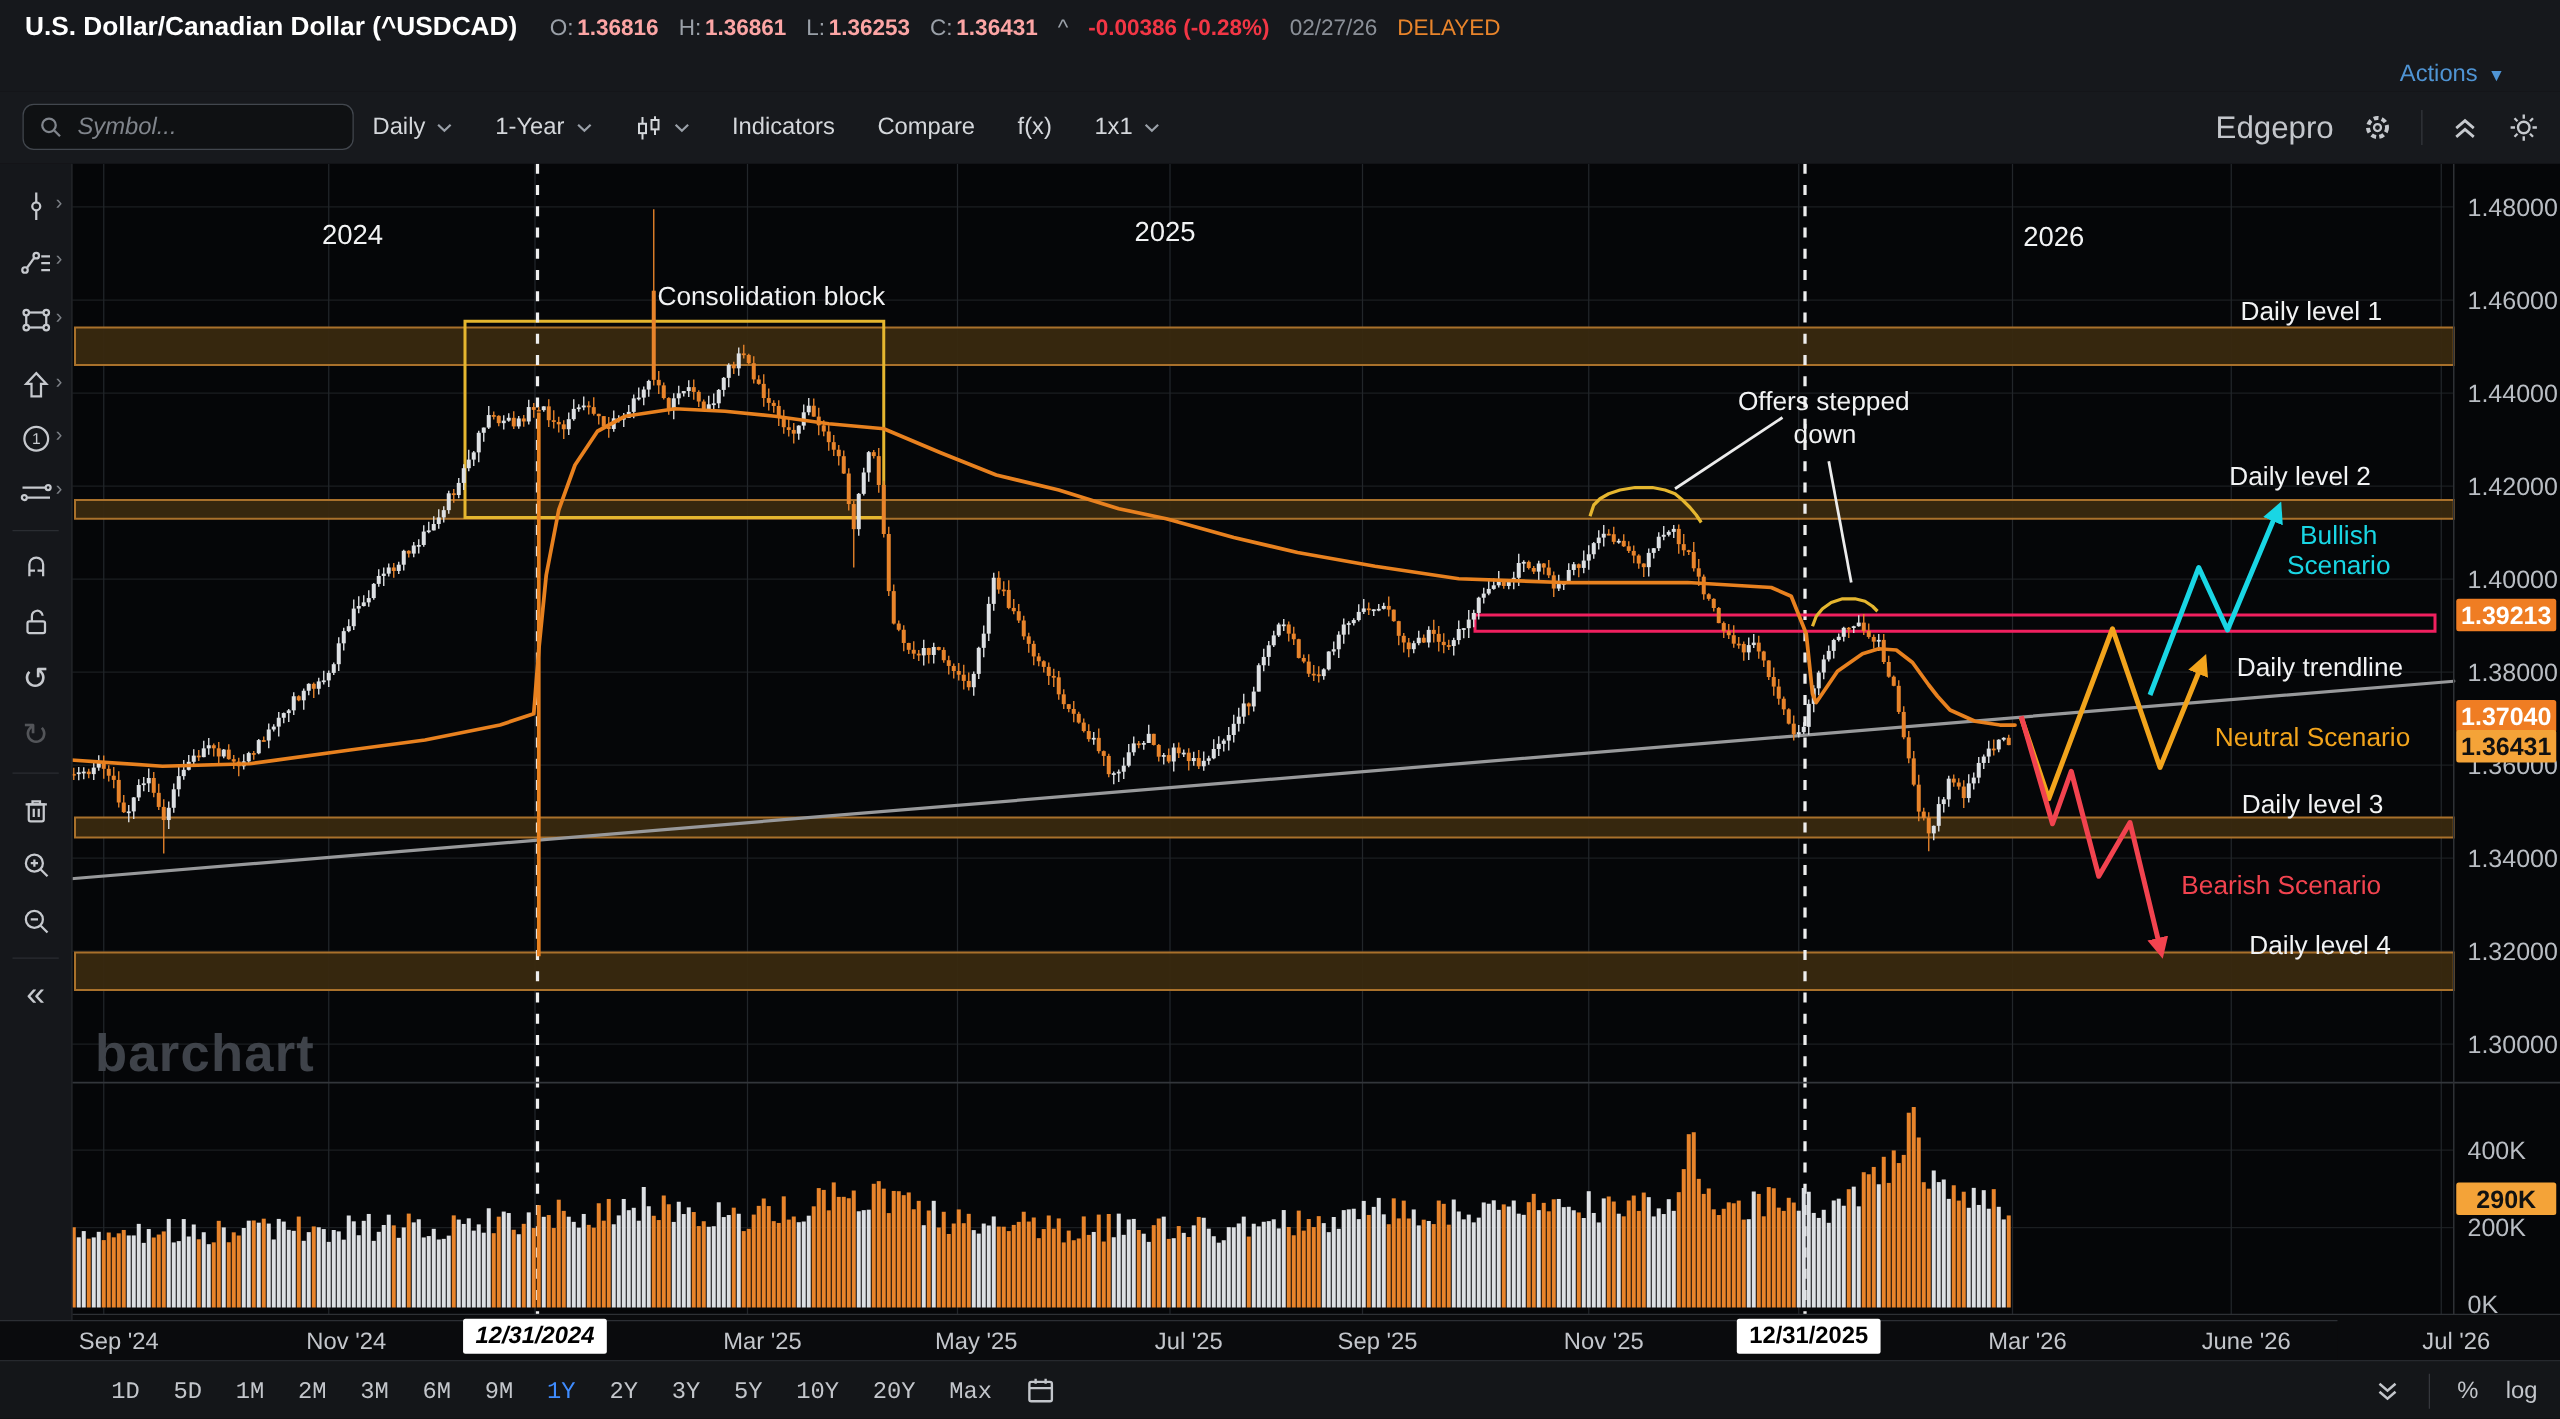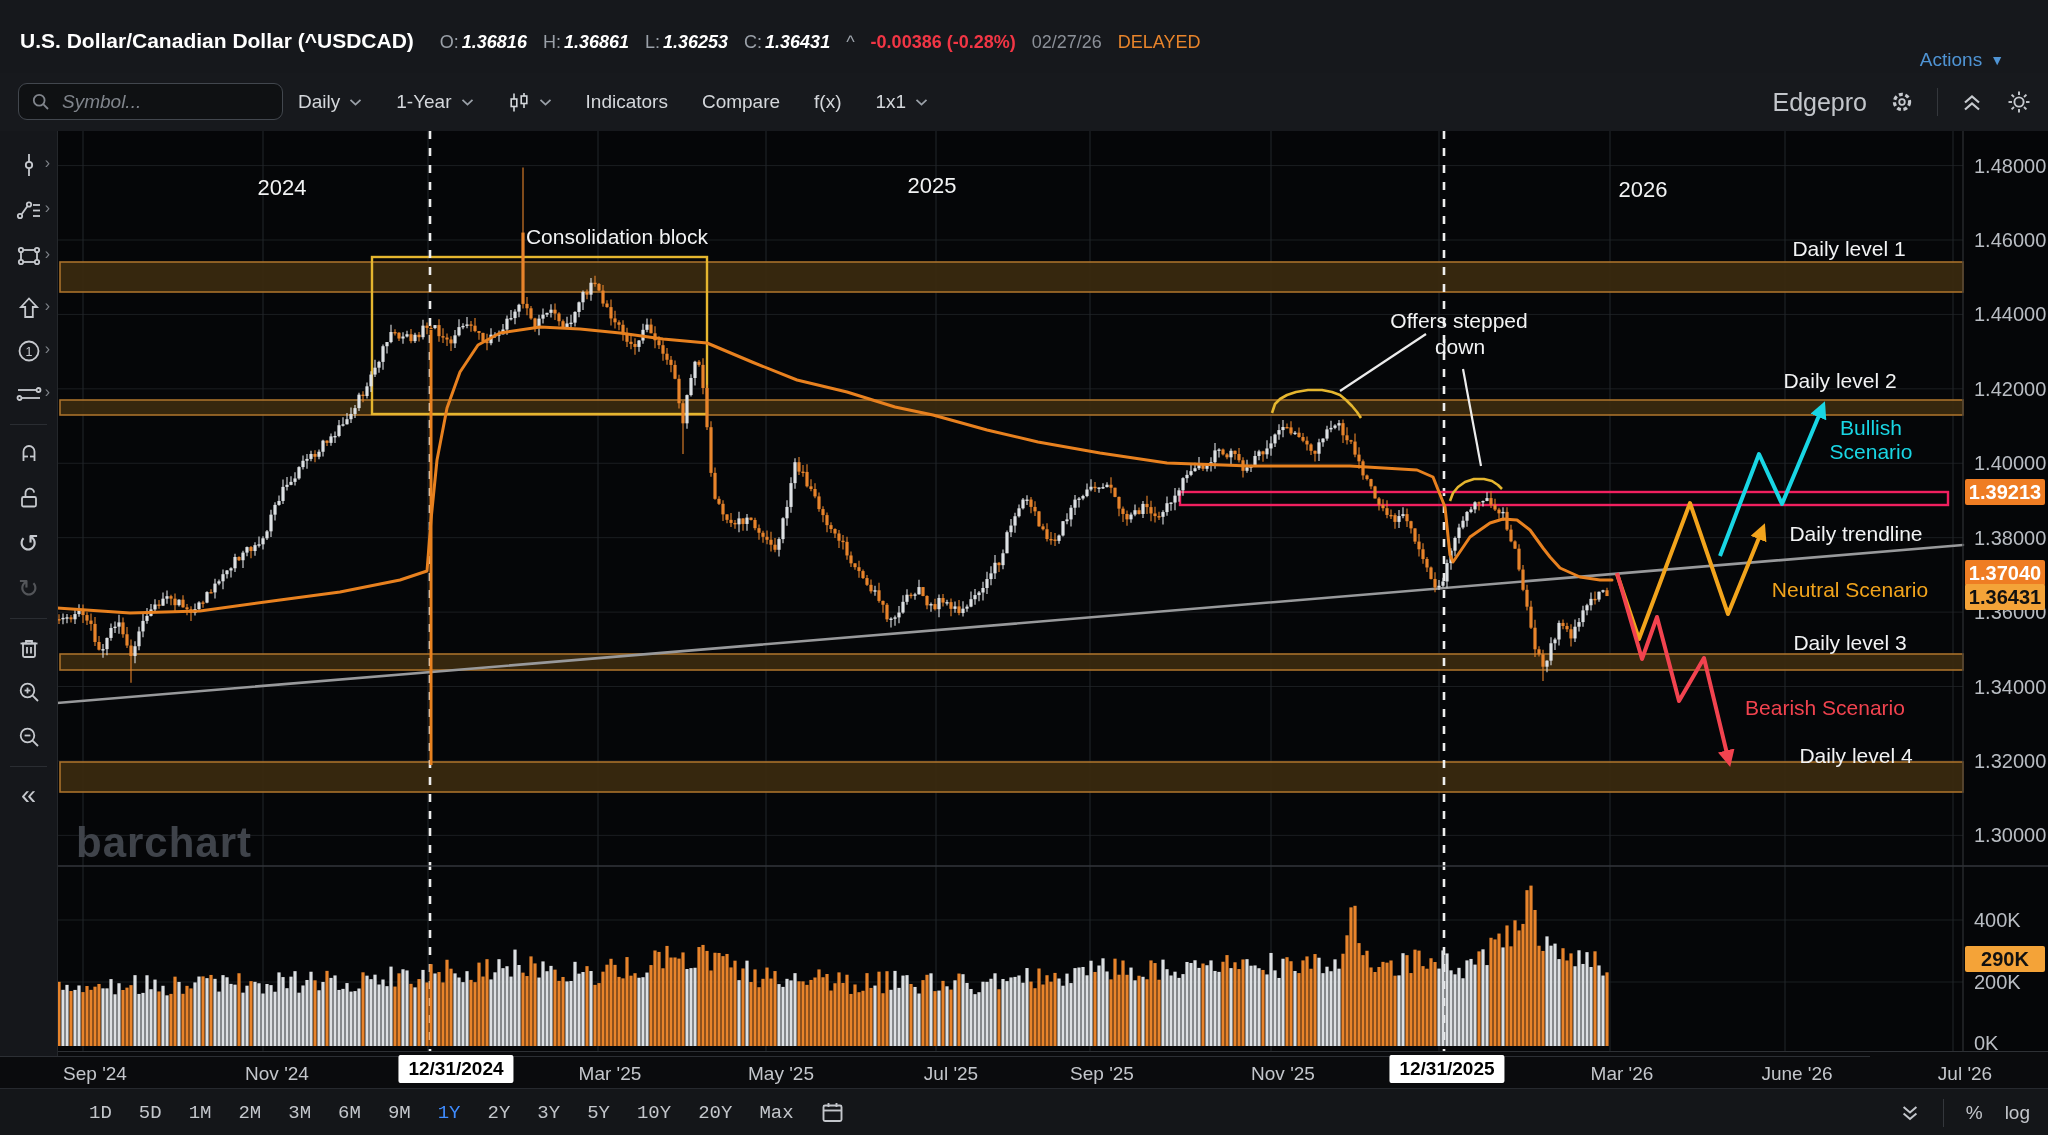--- a/index.html
+++ b/index.html
@@ -2,26 +2,26 @@
 <html><head>
 <meta charset="utf-8">
 <style>
   html,body{margin:0;padding:0;background:#0a0b0d;}
   body{width:2048px;height:1135px;position:relative;overflow:hidden;
        font-family:"Liberation Sans",sans-serif;color:#d4d7db;}
   #app{position:absolute;inset:0;}
 
   
   .header{position:absolute;left:0;top:0;width:2048px;height:73px;background:#16181c;}
-  .hleft{position:absolute;left:20px;top:29px;display:flex;align-items:baseline;gap:26px;white-space:nowrap;}
+  .hleft{position:absolute;left:20px;top:10px;display:flex;align-items:baseline;gap:26px;white-space:nowrap;}
   .title{font-size:21px;font-weight:bold;color:#ffffff;}
   .ohlc{display:flex;gap:16px;align-items:baseline;font-size:18px;}
   .ohlc .pair{display:flex;gap:3px;}
   .lab{color:#9aa0a8;}
-  .val{color:#ffffff;font-weight:bold;font-style:italic;}
+  .val{color:#fca5a5;font-weight:bold;}
   .caret{color:#9aa0a8;}
   .chg{color:#f23645;font-weight:bold;}
   .sdate{color:#8b9098;}
   .delayed{color:#e8842b;}
   .actions{position:absolute;right:44px;top:49px;color:#4f94d4;font-size:19px;display:flex;gap:8px;align-items:center;cursor:pointer;}
 
   
   .toolbar{position:absolute;left:0;top:73px;width:2048px;height:58px;background:#17191d;border-bottom:1px solid #0d0e10;}
   .searchbox{position:absolute;left:18px;top:10px;width:265px;height:37px;border:1.5px solid #42474e;border-radius:9px;
              background:#0f1113;display:flex;align-items:center;gap:9px;padding:0 12px;box-sizing:border-box;}
@@ -1604,21 +1604,21 @@
       <span class="dlabel" style="left: 95px;">Sep '24</span>
       <span class="dlabel" style="left: 277px;">Nov '24</span>
       <span class="dlabel" style="left: 610px;">Mar '25</span>
       <span class="dlabel" style="left: 781px;">May '25</span>
       <span class="dlabel" style="left: 951px;">Jul '25</span>
       <span class="dlabel" style="left: 1102px;">Sep '25</span>
       <span class="dlabel" style="left: 1283px;">Nov '25</span>
       <span class="dlabel" style="left: 1622px;">Mar '26</span>
       <span class="dlabel" style="left: 1797px;">June '26</span>
       <span class="dlabel" style="left: 1965px;">Jul '26</span>
-      <span class="dbadge" style="left: 456px;">12/31/2024</span>
+      <span class="dbadge" style="left: 428px; font-style: italic;">12/31/2024</span>
       <span class="dbadge" style="left: 1447px;">12/31/2025</span>
     </div>
 
   <div class="bottombar">
     <div class="ranges" id="ranges">
         <button class="range">1D</button>
         <button class="range">5D</button>
         <button class="range">1M</button>
         <button class="range">2M</button>
         <button class="range">3M</button>

